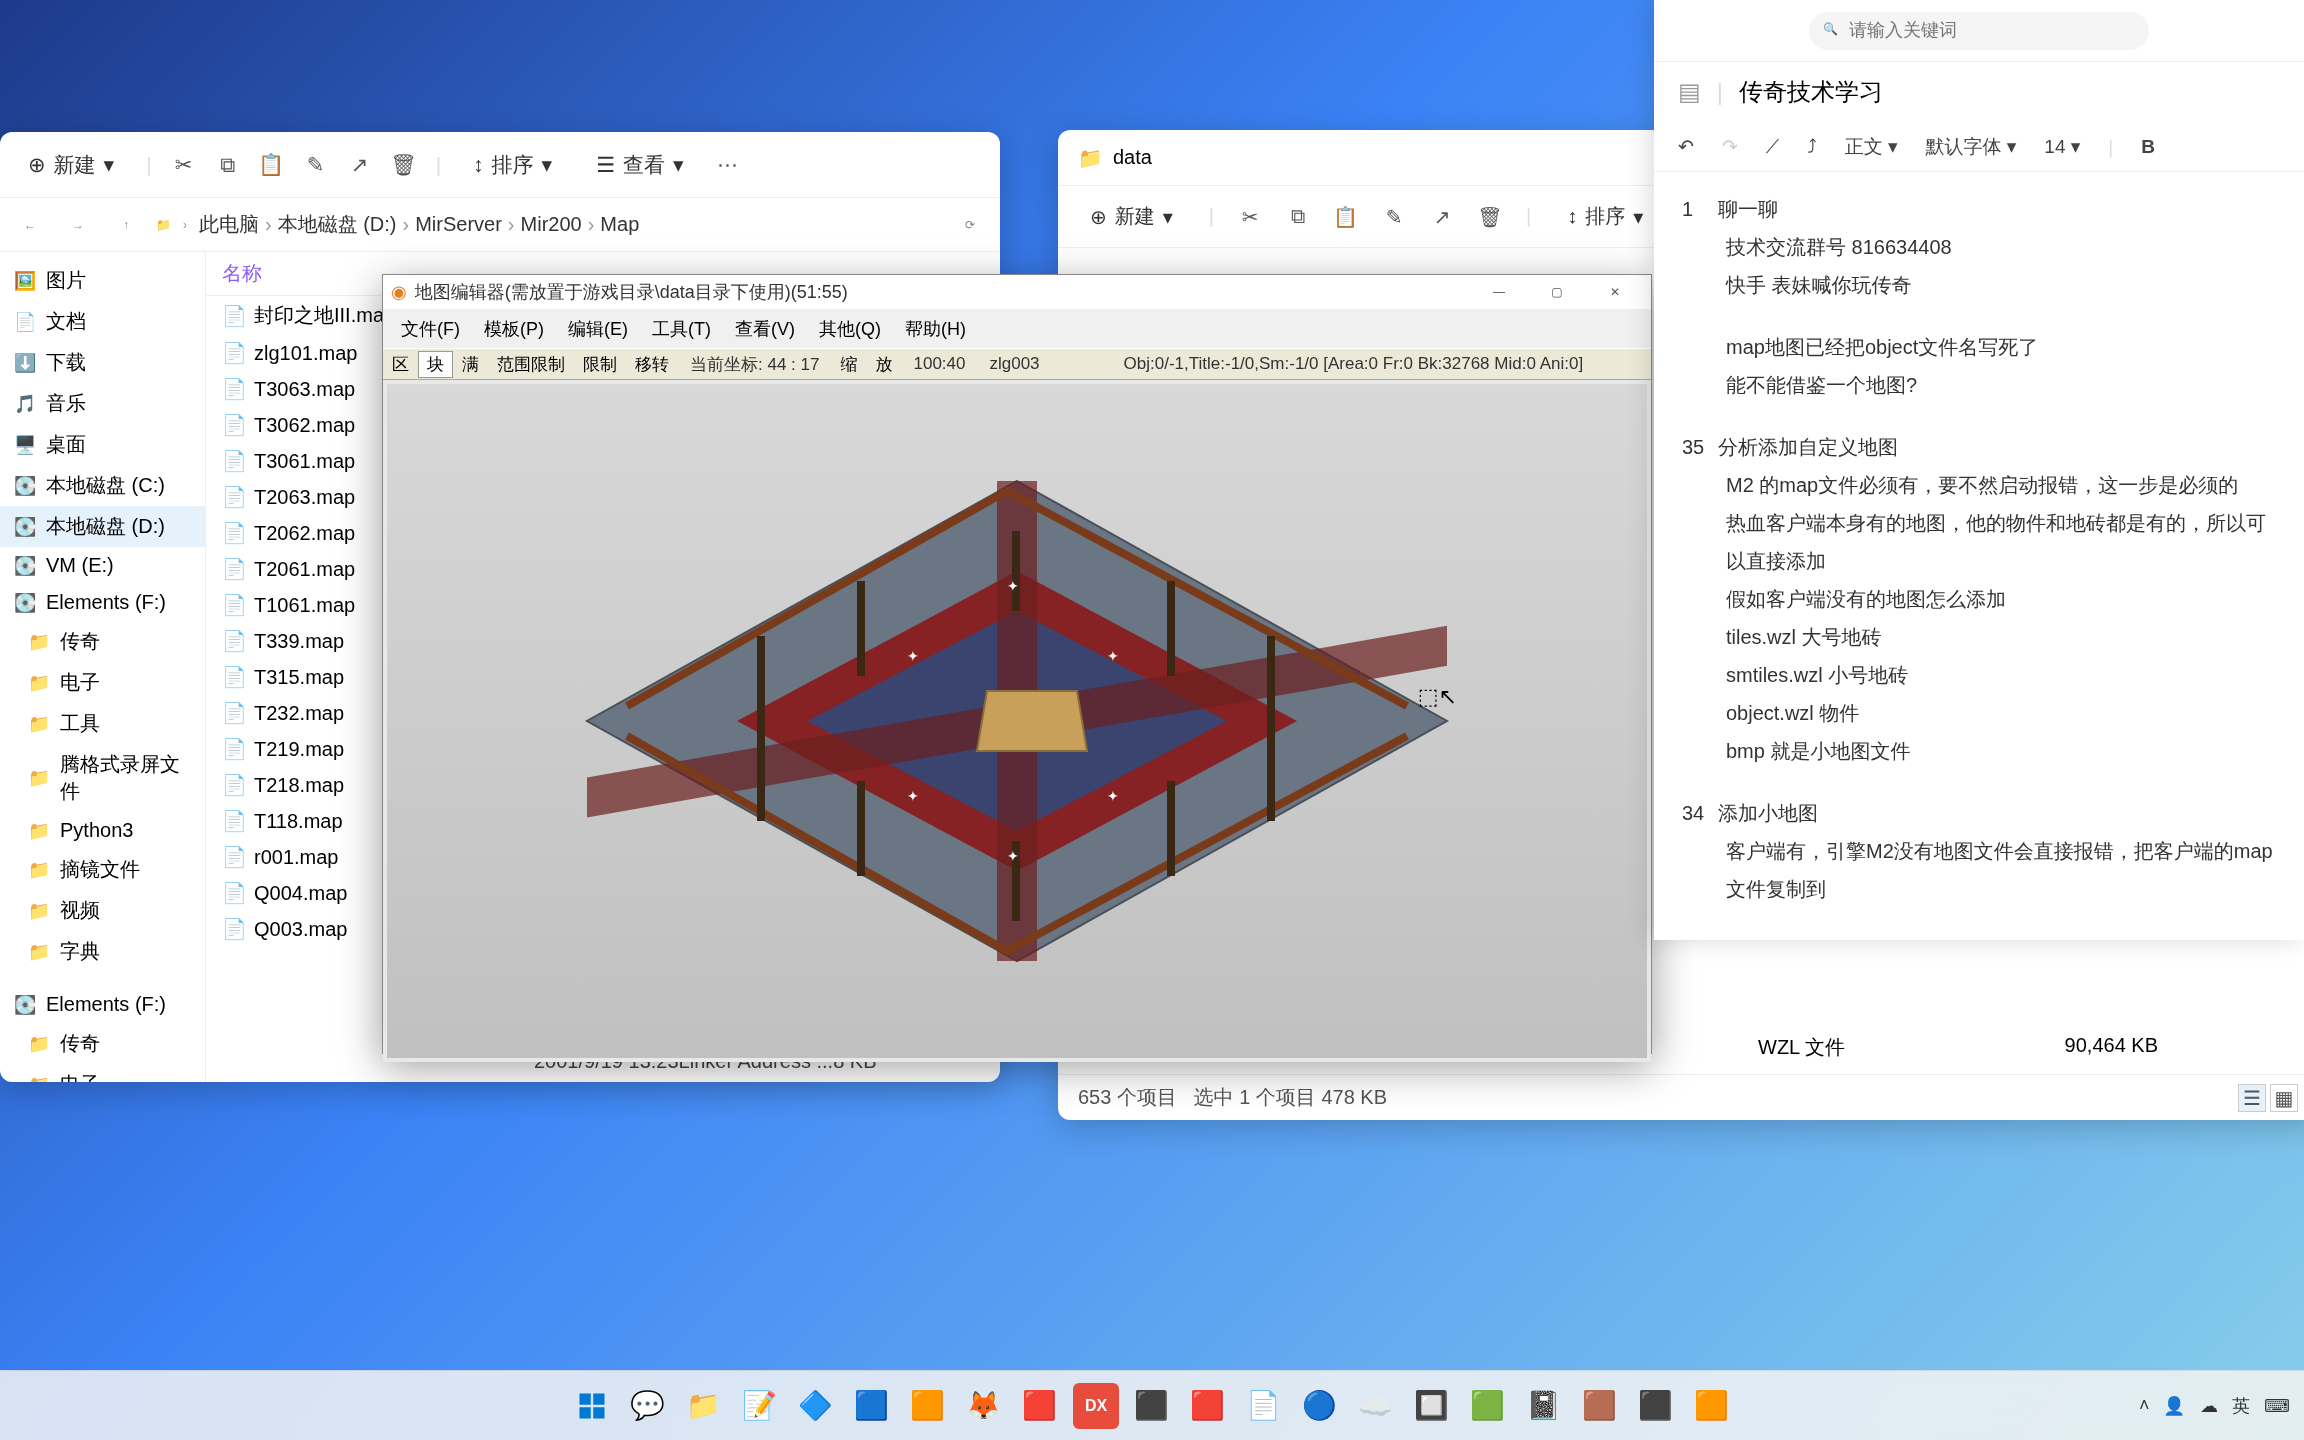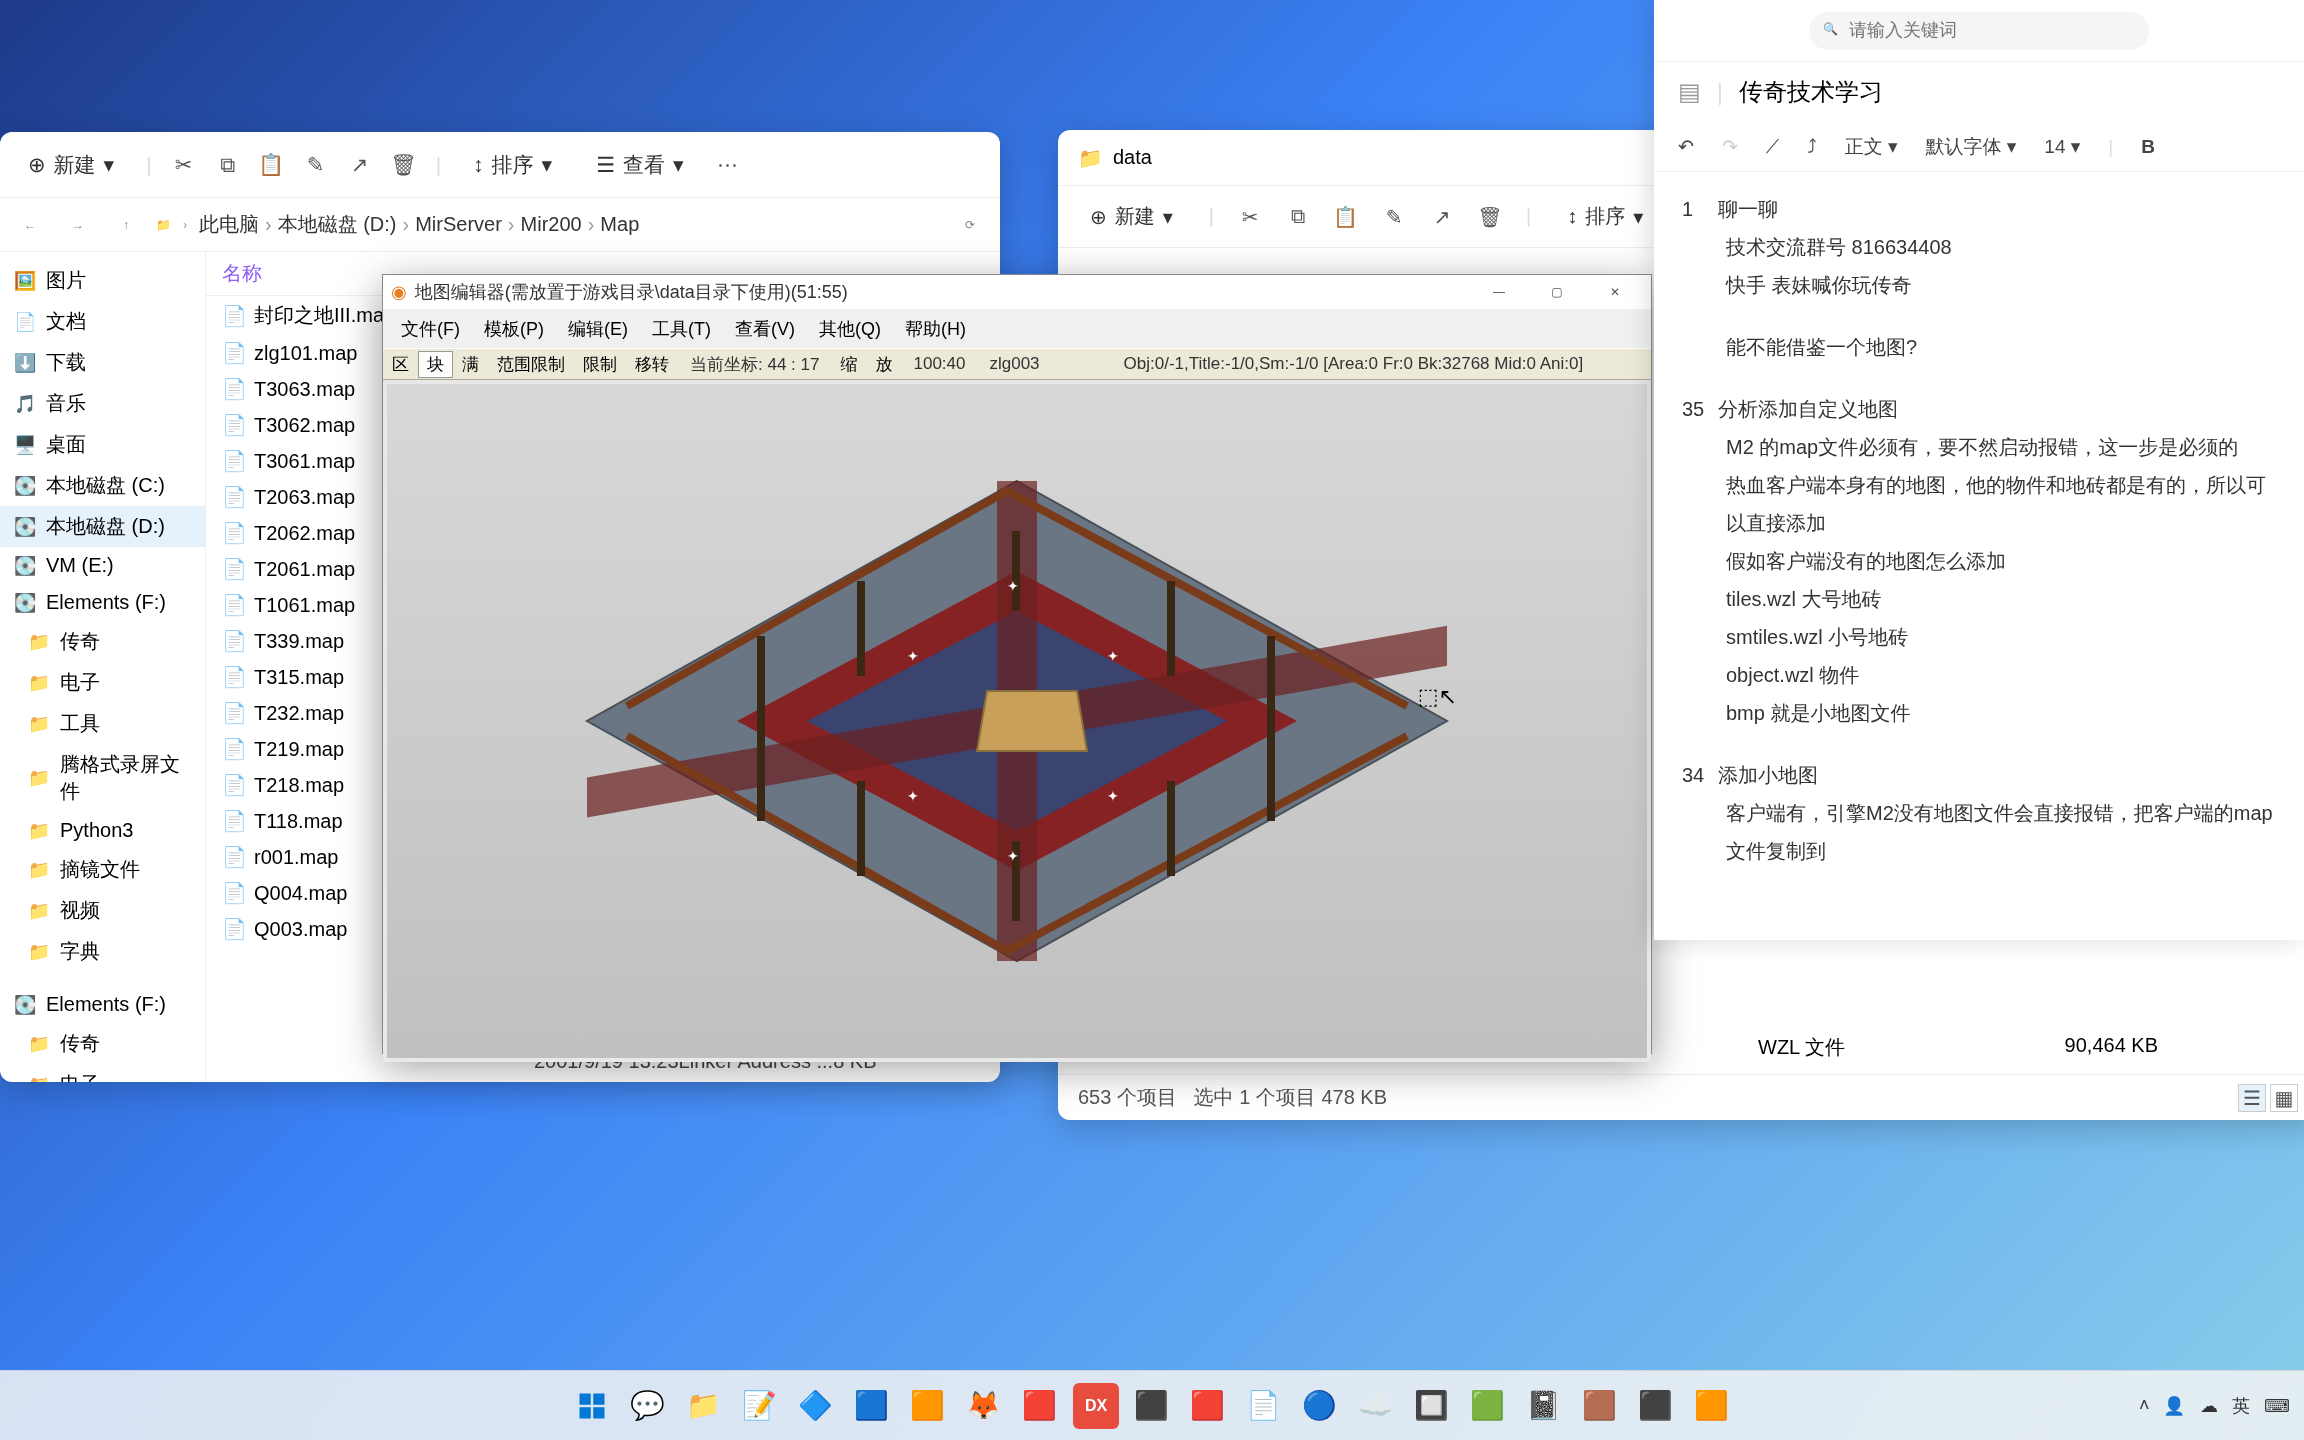--- a/index.html
+++ b/index.html
@@ -433,20 +433,21 @@
     <span style="color:#ddd">|</span>
     <span class="notes-tb-item" style="font-weight:bold">B</span>
   </div>
   <div class="notes-content" id="notescontent">
       <div class="section">
         <div><span class="num">1</span>聊一聊</div>
         <div class="indent">技术交流群号       816634408</div>
         <div class="indent">快手     表妹喊你玩传奇</div>
       </div>
       <div class="section">
+        <div class="indent">map地图已经把object文件名写死了</div>
         <div class="indent">能不能借鉴一个地图?</div>
       </div>
       <div class="section">
         <div><span class="num">35</span>分析添加自定义地图</div>
         <div class="indent">M2 的map文件必须有，要不然启动报错，这一步是必须的</div>
         <div class="indent">热血客户端本身有的地图，他的物件和地砖都是有的，所以可以直接添加</div>
         <div class="indent">假如客户端没有的地图怎么添加</div>
         <div class="indent">tiles.wzl 大号地砖</div>
         <div class="indent">smtiles.wzl  小号地砖</div>
         <div class="indent">object.wzl  物件</div>

